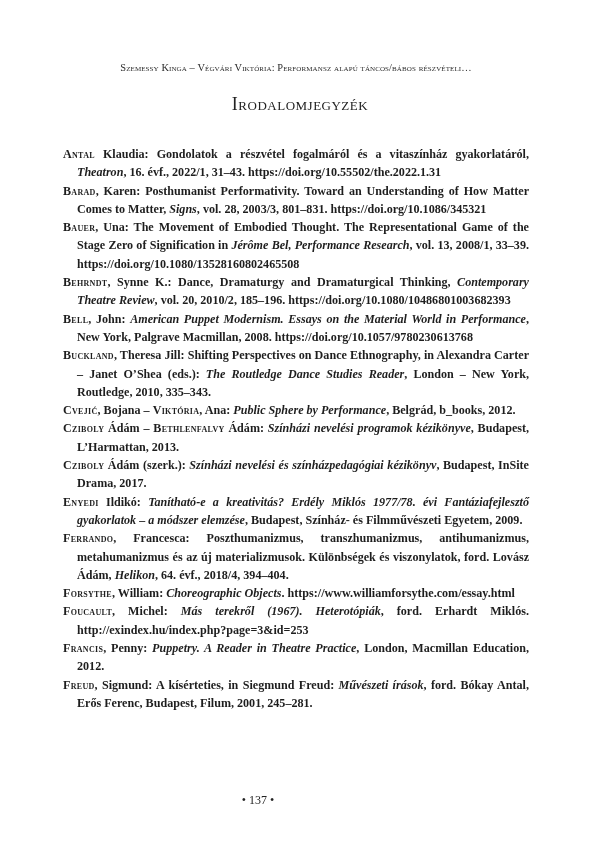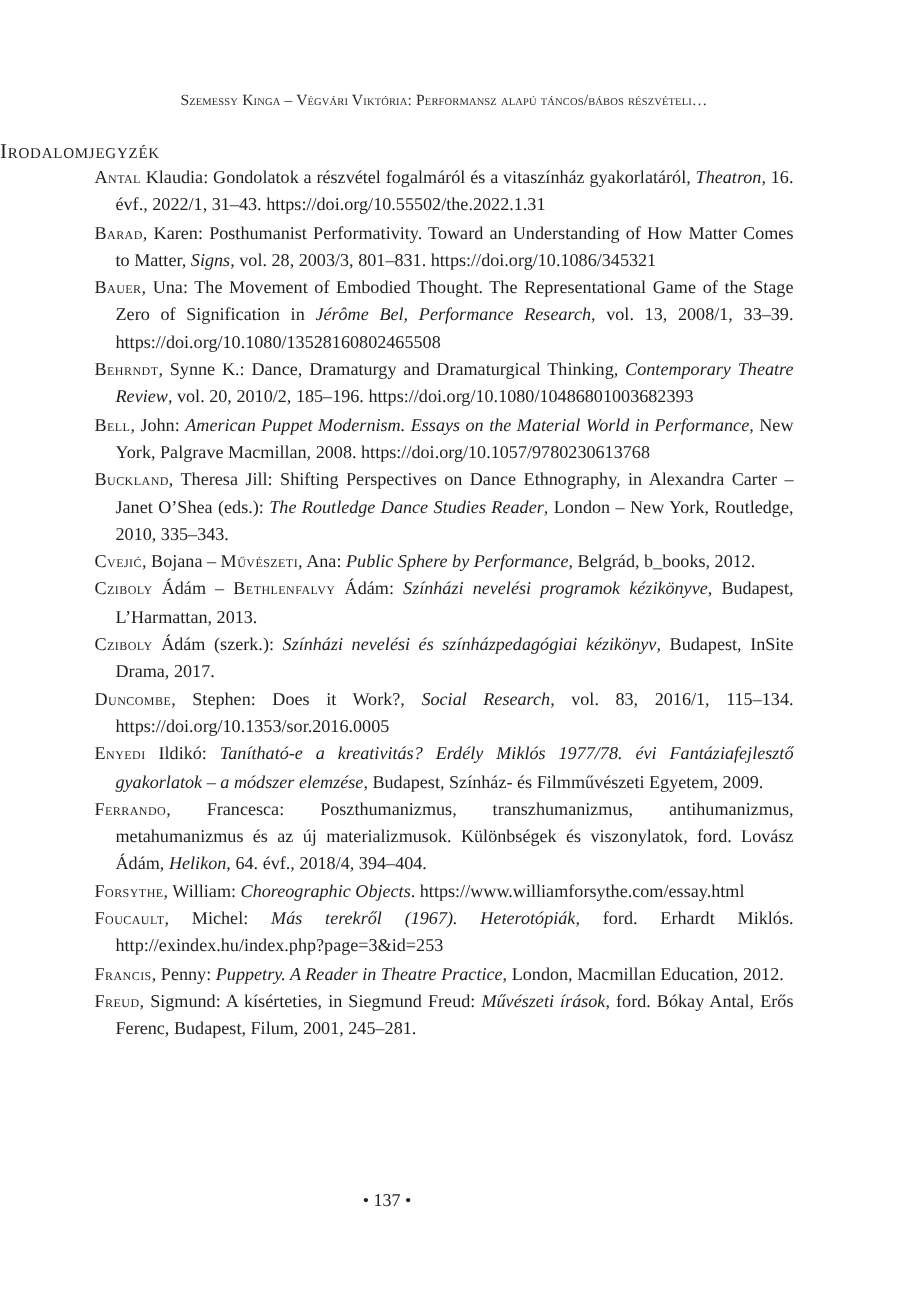--- a/index.html
+++ b/index.html
@@ -8,26 +8,26 @@
     font-family: "Liberation Serif", "DejaVu Serif", serif;
     color: #1e1e1e;
   }
   .running-head {
     position: absolute; top: 62px; left: 0; width: 592px;
     text-align: center; font-size: 10.4px; letter-spacing: 0.1px;
     font-variant: small-caps; color: #2a2a2a;
   }
   .section-title {
     position: absolute; top: 94px; left: 0; width: 600px;
-    text-align: left; font-size: 14px; font-variant: small-caps;
+    text-align: center; font-size: 18px; font-variant: small-caps;
     letter-spacing: 0.5px; color: #222;
   }
   .bib {
-    position: absolute; top: 109px; left: 63px; width: 466px;
-    margin: 0; padding: 0; list-style: none;
+    position: absolute; top: 145px; left: 63px; width: 466px;
+    margin: 0; padding: 0; list-style: none; font-weight: bold;
   }
   .bib li {
     font-size: 12.1px; line-height: 18.3px;
     text-align: justify; padding-left: 14px; text-indent: -14px;
     margin: 0;
   }
   .sc { font-variant: small-caps; letter-spacing: 0.3px; }
   .it { font-style: italic; }
   .page-number {
     position: absolute; top: 793px; left: 0; width: 516px;
@@ -47,27 +47,26 @@
   <li><span class="sc">Barad</span><span>, Karen: </span><span>Posthumanist Performativity. Toward an Understanding of How Matter Comes to Matter, </span><span class="it">Signs</span><span>, vol. 28, 2003/3, 801–831. https://doi.org/10.1086/345321</span></li>
 
   <li><span class="sc">Bauer</span><span>, Una: </span><span>The Movement of Embodied Thought. The Representational Game of the Stage Zero of Signification in </span><span class="it">Jérôme Bel, Performance Research</span><span>, vol. 13, 2008/1, 33–39. https://doi.org/10.1080/13528160802465508</span></li>
 
   <li><span class="sc">Behrndt</span><span>, Synne K.: </span><span>Dance, Dramaturgy and Dramaturgical Thinking, </span><span class="it">Contemporary Theatre Review</span><span>, vol. 20, 2010/2, 185–196. https://doi.org/10.1080/10486801003682393</span></li>
 
   <li><span class="sc">Bell</span><span>, John: </span><span></span><span class="it">American Puppet Modernism. Essays on the Material World in Performance</span><span>, New York, Palgrave Macmillan, 2008. https://doi.org/10.1057/9780230613768</span></li>
 
   <li><span class="sc">Buckland</span><span>, Theresa Jill: </span><span>Shifting Perspectives on Dance Ethnography, in Alexandra Carter – Janet O’Shea (eds.): </span><span class="it">The Routledge Dance Studies Reader</span><span>, London – New York, Routledge, 2010, 335–343.</span></li>
 
-  <li><span class="sc">Cvejić</span><span>, Bojana – </span><span class="sc">Művészeti</span><span>, Ana: </span><span></span><span class="it">Public Sphere by Performance</span><span>, Belgrád, b_books, 2012.</span></li>
+  <li><span class="sc">Cvejić</span><span>, Bojana – </span><span class="sc">Viktória</span><span>, Ana: </span><span></span><span class="it">Public Sphere by Performance</span><span>, Belgrád, b_books, 2012.</span></li>
 
   <li><span class="sc">Cziboly</span><span> Ádám – </span><span class="sc">Bethlenfalvy</span><span> Ádám: </span><span></span><span class="it">Színházi nevelési programok kézikönyve</span><span>, Budapest, L’Harmattan, 2013.</span></li>
 
   <li><span class="sc">Cziboly</span><span> Ádám (szerk.): </span><span></span><span class="it">Színházi nevelési és színházpedagógiai kézikönyv</span><span>, Budapest, InSite Drama, 2017.</span></li>
 
-  <li><span class="sc">Duncombe</span><span>, Stephen: </span><span>Does it Work?, </span><span class="it">Social Research</span><span>, vol. 83, 2016/1, 115–134. https://doi.org/10.1353/sor.2016.0005</span></li>
 
   <li><span class="sc">Enyedi</span><span> Ildikó: </span><span></span><span class="it">Tanítható-e a kreativitás? Erdély Miklós 1977/78. évi Fantáziafejlesztő gyakorlatok – a módszer elemzése</span><span>, Budapest, Színház- és Filmművészeti Egyetem, 2009.</span></li>
 
 
   <li><span class="sc">Ferrando</span><span>, Francesca: </span><span>Poszthumanizmus, transzhumanizmus, antihumanizmus, metahumanizmus és az új materializmusok. Különbségek és viszonylatok, ford. Lovász Ádám, </span><span class="it">Helikon</span><span>, 64. évf., 2018/4, 394–404.</span></li>
 
   <li><span class="sc">Forsythe</span><span>, William: </span><span></span><span class="it">Choreographic Objects</span><span>. https://www.williamforsythe.com/essay.html</span></li>
 
   <li><span class="sc">Foucault</span><span>, Michel: </span><span></span><span class="it">Más terekről (1967). Heterotópiák</span><span>, ford. Erhardt Miklós. http://exindex.hu/index.php?page=3&amp;id=253</span></li>
 

